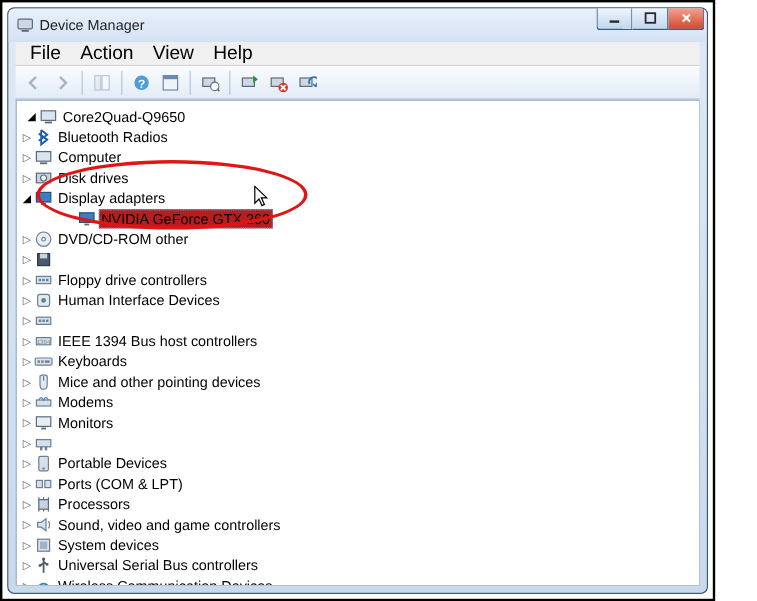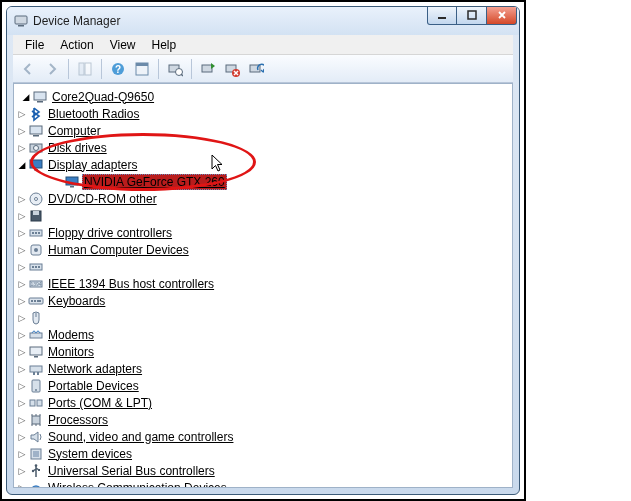--- a/index.html
+++ b/index.html
@@ -1,48 +1,48 @@
 <!DOCTYPE html>
 <html><head>
 <meta charset="utf-8">
 <style>
   * { box-sizing: border-box; margin: 0; padding: 0; font-family: "Segoe UI", Tahoma, sans-serif; }
   body { background: #fff; }
-  .frame { width: 526px; height: 501px; border: 2px solid #000; position: relative; background: #fff; }
+  .frame { width: 596px; height: 501px; border: 2px solid #000; position: relative; background: #fff; }
   .window { position: absolute; inset: 4px; border: 1px solid #3b5a78; border-radius: 6px; background: linear-gradient(#dfe9f5,#c9d9ec); overflow: hidden; display: flex; flex-direction: column; }
   
   .titlebar { height: 28px; display: flex; align-items: center; padding: 0 0 0 6px; background: linear-gradient(#e9f1fb,#d3e2f3); position: relative; }
   .titlebar .app-icon { width: 16px; height: 16px; display: flex; align-items: center; justify-content: center; margin-right: 4px; }
   .titlebar .title { font-size: 12px; color: #1f1f1f; }
   .win-controls { position: absolute; right: 2px; top: -1px; display: flex; }
   .win-btn { width: 30px; height: 19px; border: 1px solid #3a5f86; border-top: none; border-left: none; display: flex; align-items: center; justify-content: center; font-size: 10px; color: #2a2a2a; background: linear-gradient(#f1f6fc,#c3d7ee); }
   .win-btn:first-child { border-left: 1px solid #3a5f86; border-bottom-left-radius: 3px; }
   .win-btn.close { background: linear-gradient(#f6a597,#d44828); border-bottom-right-radius: 3px; color: #fff; }
   .win-btn svg { width: 12px; height: 10px; }
   
-  .menubar { height: 20px; background: #f0f0f0; border-bottom: 1px solid #d6d6d6; display: flex; align-items: center; padding: 0 4px; font-size: 12px; margin: 0 6px; }
+  .menubar { height: 20px; background: #f0f0f0; border-bottom: 1px solid #d6d6d6; display: flex; align-items: center; padding: 0 4px; font-size: 16px; margin: 0 6px; }
   .menubar span { padding: 2px 8px; cursor: default; }
   
   .toolbar { height: 28px; background: linear-gradient(#fafcff,#e3ecf7); display: flex; align-items: center; padding: 0 4px; gap: 2px; border-bottom: 1px solid #b8c6d9; margin: 0 6px; }
   .tbtn { width: 22px; height: 22px; display: flex; align-items: center; justify-content: center; border: 1px solid transparent; border-radius: 2px; }
   .tbtn svg { width: 16px; height: 16px; }
   .tsep { width: 1px; height: 20px; background: #b8c6d9; margin: 0 3px; }
   .disabled svg { opacity: 0.45; }
   
   .content { flex: 1; margin: 0 6px 6px 6px; background: #fff; border: 1px solid #9fb2c8; overflow: auto; position: relative; }
   .tree { list-style: none; padding: 4px 0; font-size: 12px; color: #000; }
   .tree ul { list-style: none; padding-left: 0; }
   .tree li.root > .row { padding-left: 6px; }
   .row { display: flex; align-items: center; height: 17px; white-space: nowrap; padding-left: 2px; }
   .arrow { width: 12px; display: inline-flex; justify-content: center; align-items: center; color: #5a5a5a; font-size: 9px; cursor: default; }
   .arrow.expanded { color: #000; }
   .spacer { display: inline-block; width: 12px; }
   .dev-icon { width: 16px; height: 16px; display: inline-flex; align-items: center; justify-content: center; margin: 0 2px 0 0; }
   .dev-icon svg { width: 16px; height: 16px; }
-  .label { padding: 0 2px; text-decoration: underline; }
+  .label { padding: 0 2px; }
   .selected .label { background: #b91c1c; border: 1px dotted #6a8bbd; padding: 0 1px; }
   .children { padding-left: 18px; }
   .children .children { padding-left: 36px; }
   
   .annot { position: absolute; border: 3px solid #e01515; border-radius: 50%; pointer-events: none; }
   
   .cursor { position: absolute; pointer-events: none; }
 </style>
 </head>
 <body>
@@ -260,21 +260,21 @@
               </li>
               <li>
     <div class="row">
       <span class="arrow">▷</span>
       <span class="dev-icon">
                     <svg viewBox="0 0 16 16">
                       <rect x="3" y="3" width="10" height="10" rx="2" fill="#e2e9f1" stroke="#6b7f95"></rect>
                       <circle cx="8" cy="8" r="2" fill="#6b7f95"></circle>
                     </svg>
                   </span>
-      <span class="label">Human Computer Devices</span>
+      <span class="label">Human Interface Devices</span>
     </div>
               </li>
               <li>
     <div class="row">
       <span class="arrow">▷</span>
       <span class="dev-icon">
                     <svg viewBox="0 0 16 16">
                       <rect x="2" y="5" width="12" height="6" fill="#d6e0ea" stroke="#6b7f95"></rect>
                       <rect x="4" y="7" width="2" height="2" fill="#6b7f95"></rect>
                       <rect x="7" y="7" width="2" height="2" fill="#6b7f95"></rect>
@@ -311,20 +311,21 @@
               </li>
               <li>
     <div class="row">
       <span class="arrow">▷</span>
       <span class="dev-icon">
                     <svg viewBox="0 0 16 16">
                       <path d="M5 3 Q8 1 11 3 L11 10 Q11 14 8 14 Q5 14 5 10 Z" fill="#e2e9f1" stroke="#6b7f95"></path>
                       <line x1="8" y1="3" x2="8" y2="7" stroke="#6b7f95"></line>
                     </svg>
                   </span>
+      <span class="label">Mice and other pointing devices</span>
     </div>
               </li>
               <li>
     <div class="row">
       <span class="arrow">▷</span>
       <span class="dev-icon">
                     <svg viewBox="0 0 16 16">
                       <rect x="2" y="6" width="12" height="5" fill="#d6e0ea" stroke="#6b7f95"></rect>
                       <path d="M4 6 Q6 2 8 6 Q10 2 12 6" fill="none" stroke="#3b7ec2"></path>
                     </svg>
@@ -347,21 +348,20 @@
               <li>
     <div class="row">
       <span class="arrow">▷</span>
       <span class="dev-icon">
                     <svg viewBox="0 0 16 16">
                       <rect x="2" y="5" width="12" height="6" fill="#d6e0ea" stroke="#6b7f95"></rect>
                       <rect x="5" y="11" width="2" height="3" fill="#6b7f95"></rect>
                       <rect x="9" y="11" width="2" height="3" fill="#6b7f95"></rect>
                     </svg>
                   </span>
-      <span class="label">Network adapters</span>
     </div>
               </li>
               <li>
     <div class="row">
       <span class="arrow">▷</span>
       <span class="dev-icon">
                     <svg viewBox="0 0 16 16">
                       <rect x="4" y="2" width="8" height="12" rx="1" fill="#d6e0ea" stroke="#6b7f95"></rect>
                       <circle cx="8" cy="12" r="1" fill="#6b7f95"></circle>
                     </svg>

